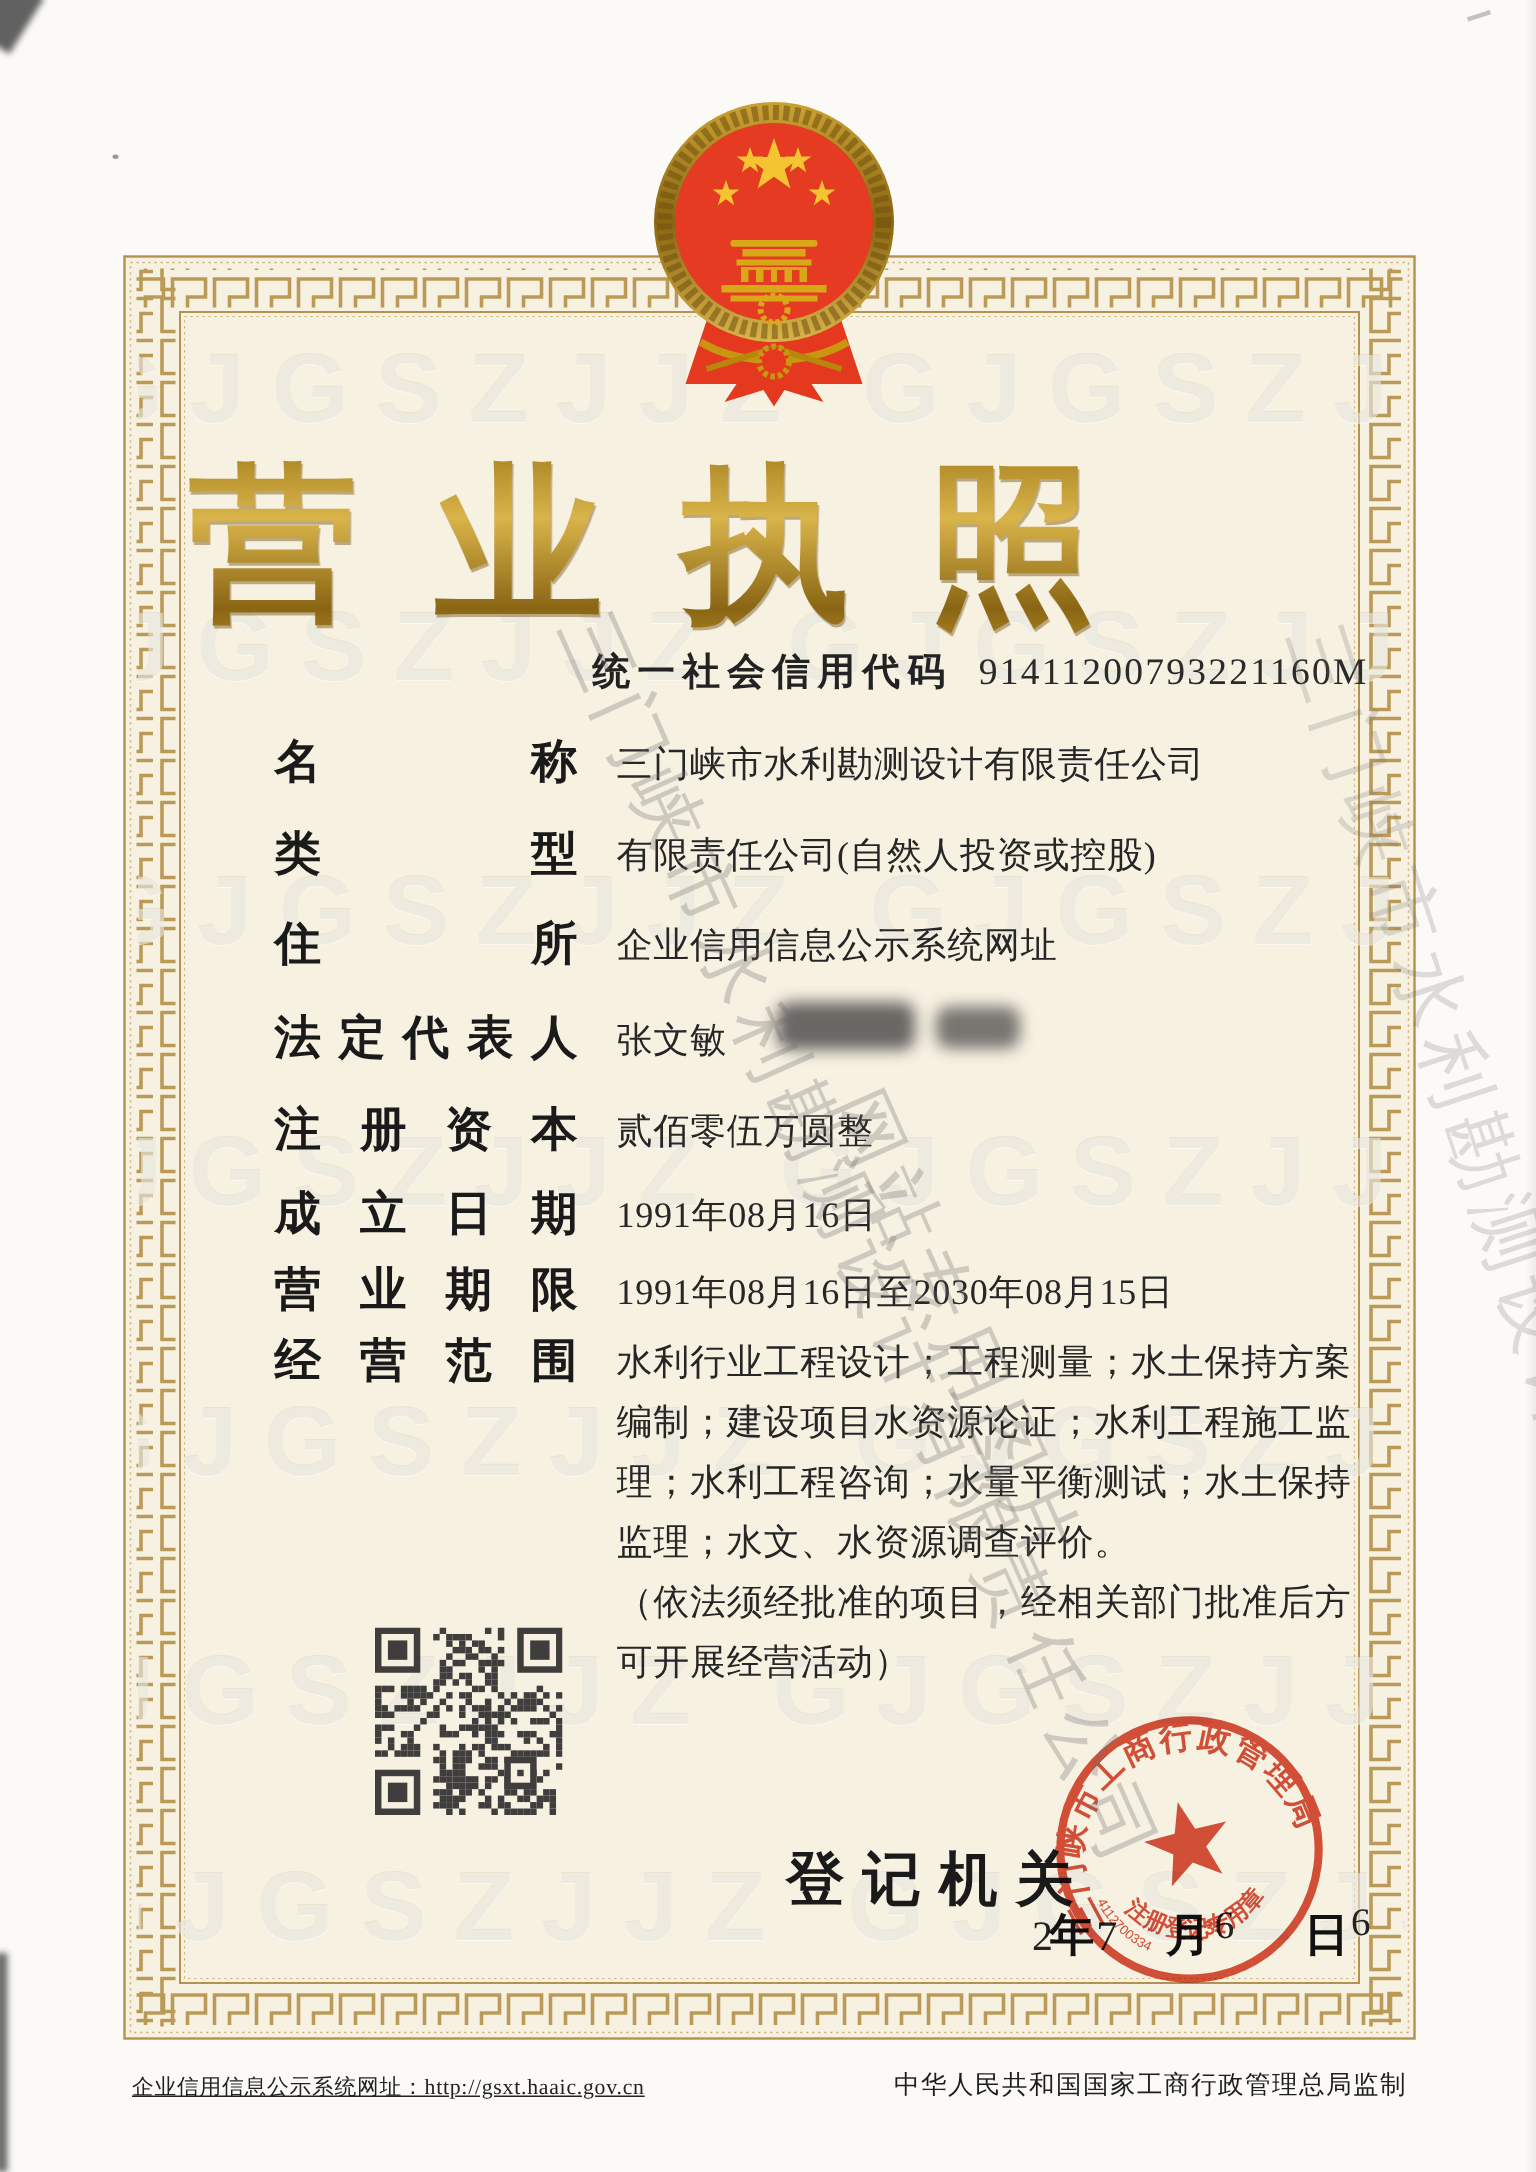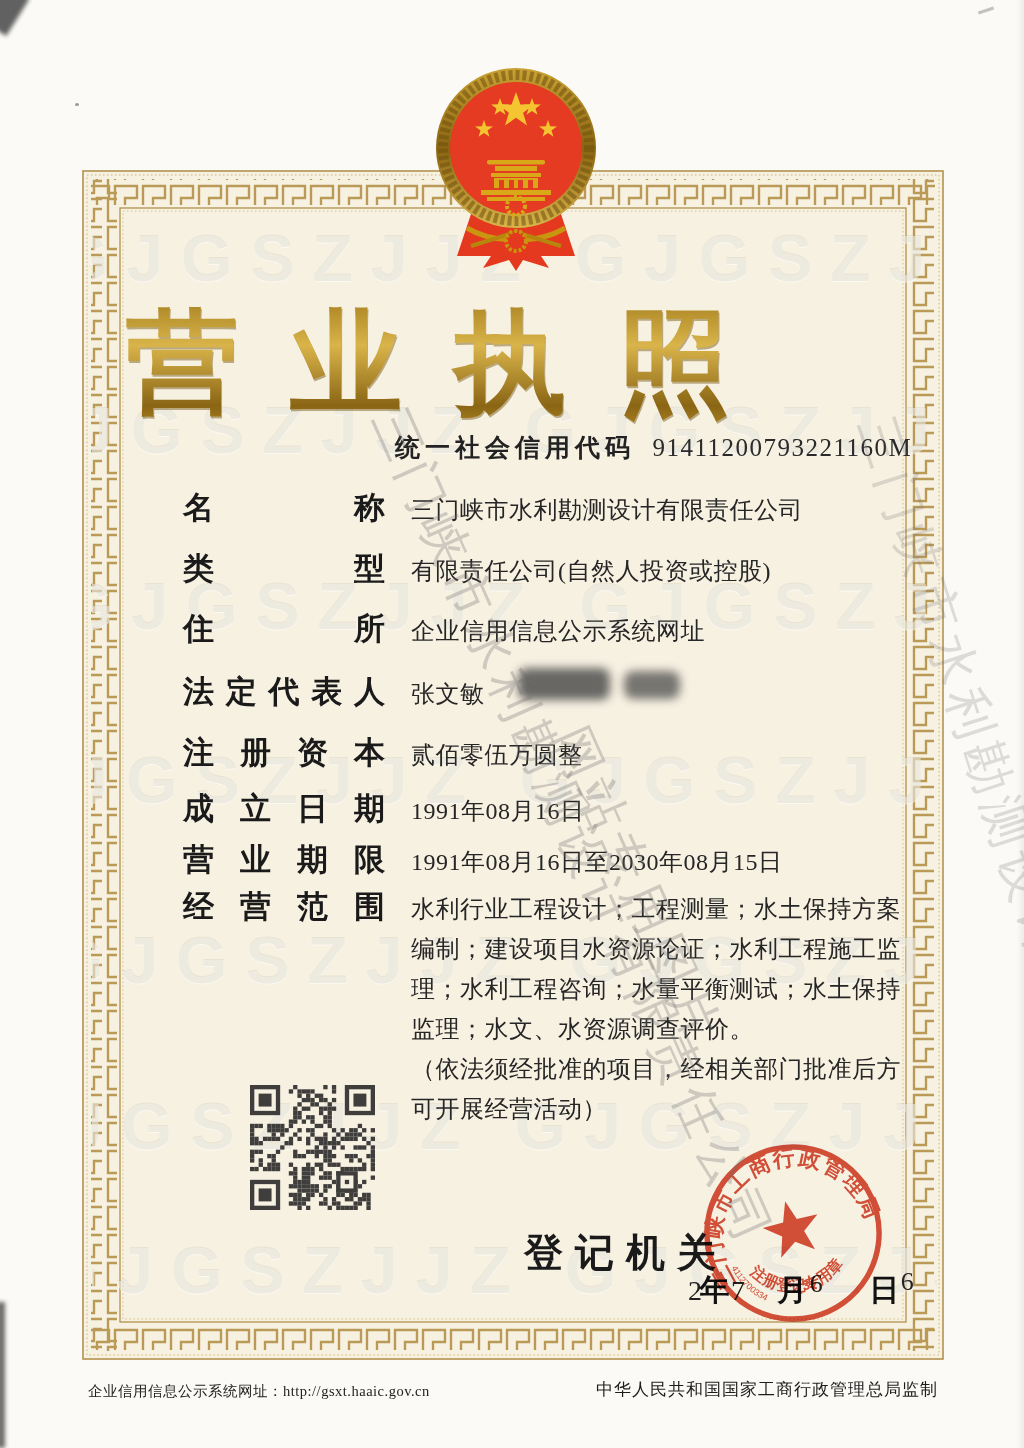--- a/index.html
+++ b/index.html
@@ -63,21 +63,21 @@
   .wm2{left:598px;top:716px;transform:rotate(66deg);}
   .wm3{left:906px;top:408px;transform:rotate(72deg);color:rgba(108,108,108,0.22);}
   
   .smudge{position:absolute;z-index:5;background:#414141;border-radius:9px;
     filter:blur(5px);}
   .s1{left:518px;top:668px;width:92px;height:32px;opacity:0.78;}
   .s2{left:624px;top:671px;width:56px;height:28px;opacity:0.7;}
   
   .footer{position:absolute;left:0;top:1372px;width:1024px;height:60px;z-index:3;}
   .f-left{position:absolute;left:88px;top:10px;font-size:14.5px;color:#222;
-    font-family:"Liberation Serif","DejaVu Serif",serif;letter-spacing:0.5px;}
+    font-family:"Liberation Serif","DejaVu Serif",serif;letter-spacing:0.5px;text-decoration:underline;}
   .f-right{position:absolute;right:86px;top:6px;font-size:17px;color:#1d1d1d;
     letter-spacing:1px;}
   
   .artifact{position:absolute;z-index:8;pointer-events:none;}
   .a-corner{left:-8px;top:-12px;width:28px;height:44px;background:#3c3c3c;
     transform:rotate(32deg);filter:blur(2px);opacity:0.8;}
   .a-leftstrip{left:-3px;top:1302px;width:8px;height:146px;background:#2e2e2e;
     filter:blur(2px);opacity:0.7;}
   .a-speck1{left:75px;top:103px;width:4px;height:3px;background:#9a9a9a;border-radius:50%;}
   .a-speck2{left:978px;top:9px;width:16px;height:3px;background:#c2c2c2;

